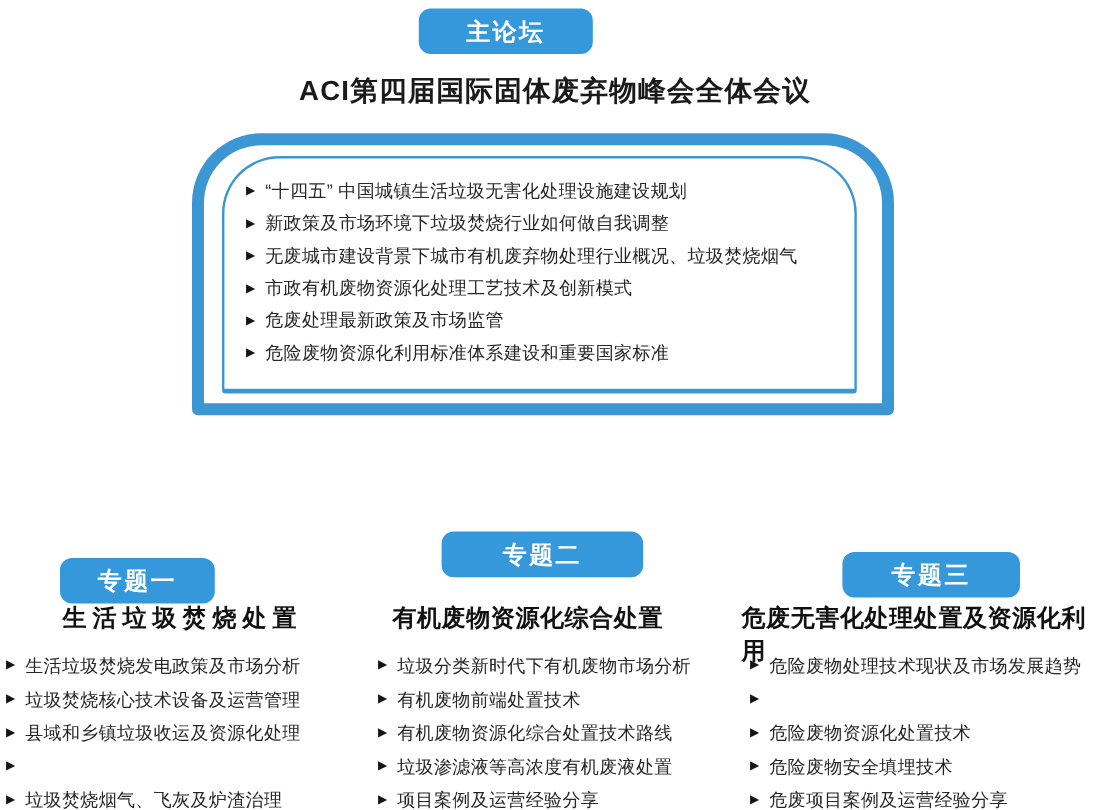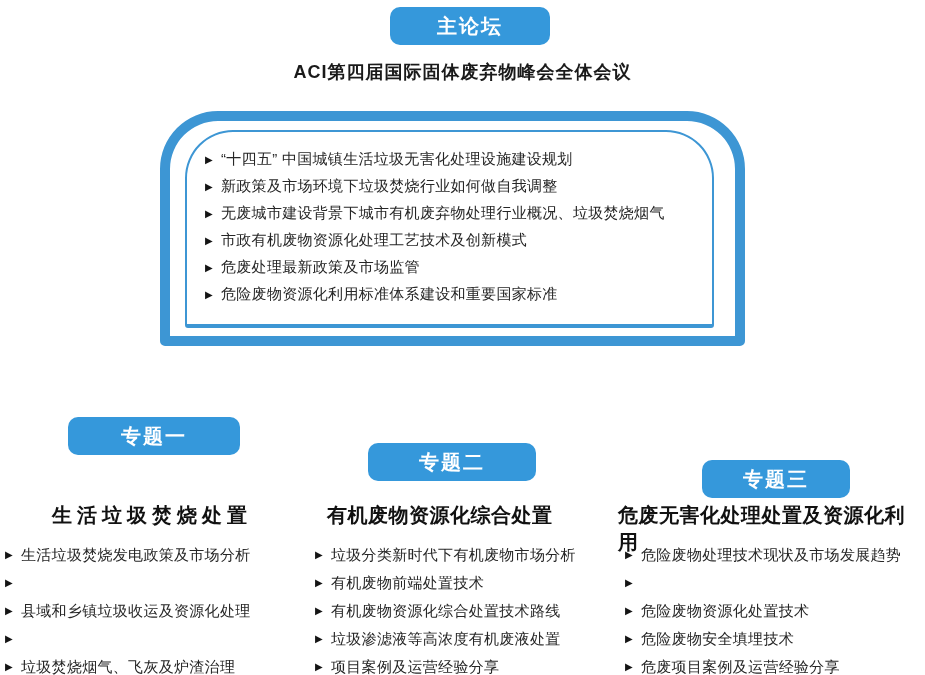--- a/index.html
+++ b/index.html
@@ -8,28 +8,28 @@
     background:#ffffff;
     font-family:"Liberation Sans","DejaVu Sans",sans-serif;
     color:#1f1f1f;
   }
   
   .pill{
     position:absolute;height:38px;background:#3598DB;border-radius:10px;
     color:#ffffff;font-weight:bold;font-size:20px;letter-spacing:2px;
     display:flex;align-items:center;justify-content:center;
   }
-  #pill-main{left:390px;top:7px;width:160px;}
-  #pill-t1{left:50px;top:417px;width:172px;margin-left:18px;}
+  #pill-main{left:349px;top:7px;width:145px;}
+  #pill-t1{left:50px;top:465px;width:129px;}
   #pill-t2{left:368px;top:443px;width:168px;}
   #pill-t3{left:702px;top:443px;width:148px;margin-top:17px;}
 
   .plenary-title{
     position:absolute;top:60px;left:0;width:925px;text-align:center;
-    font-size:18px;font-weight:bold;letter-spacing:1px;color:#1a1a1a;
+    font-size:23px;font-weight:bold;letter-spacing:1px;color:#1a1a1a;
   }
 
   
   .outer-box{
     position:absolute;left:160px;top:111px;width:585px;height:235px;
     box-sizing:border-box;border:10px solid #3D96D4;
     border-radius:58px 58px 5px 5px;background:#ffffff;
   }
   .inner-box{
     position:absolute;left:185px;top:130px;width:529px;height:198px;
@@ -100,20 +100,21 @@
 <div class="track-title" id="track-title-2">有机废物资源化综合处置</div>
 <div class="track-title" id="track-title-3">危废无害化处理处置及资源化利用</div>
 
 <ul class="topics track-list" id="track-list-1">
   <li>
       <span class="bullet">▶</span>
       <span>生活垃圾焚烧发电政策及市场分析</span>
     </li>
   <li>
       <span class="bullet">▶</span>
+      <span>垃圾焚烧核心技术设备及运营管理</span>
     </li>
   <li>
       <span class="bullet">▶</span>
       <span>县域和乡镇垃圾收运及资源化处理</span>
     </li>
   <li>
       <span class="bullet">▶</span>
     </li>
   <li>
       <span class="bullet">▶</span>

